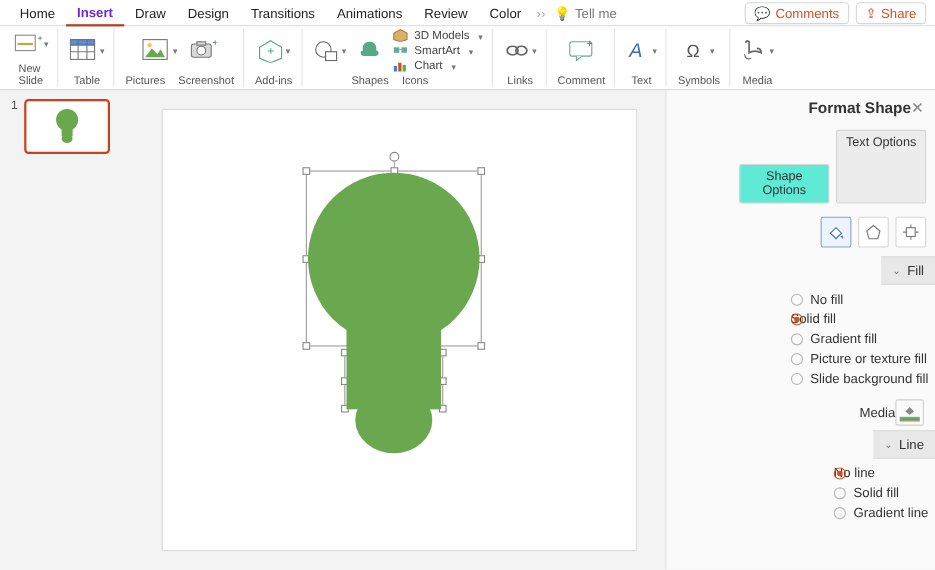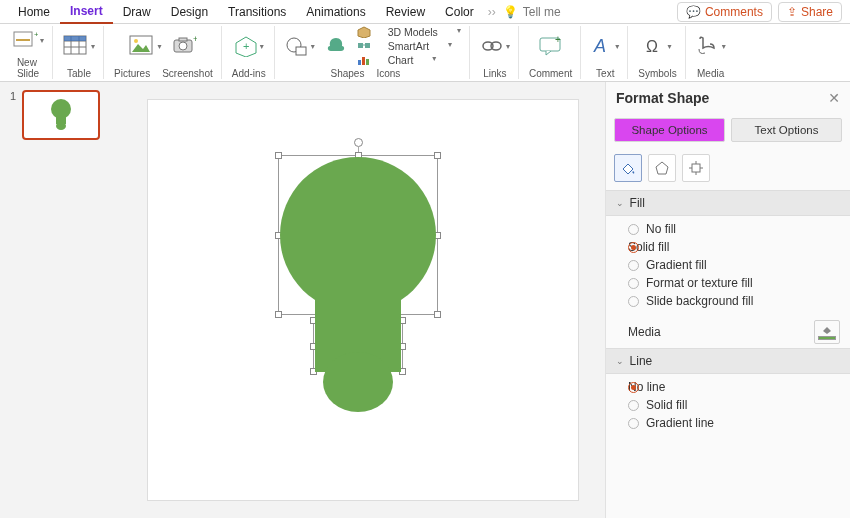--- a/index.html
+++ b/index.html
@@ -19,21 +19,21 @@
   
   .ribbon { display: flex; align-items: stretch; background: #fff; border-bottom: 1px solid #d6d6d6; height: 58px; padding: 2px 4px; gap: 2px; }
   .group { display: flex; flex-direction: column; justify-content: flex-end; align-items: center; padding: 0 8px; border-right: 1px solid #e4e4e4; }
   .group:last-child { border-right: none; }
   .group .icons { display: flex; gap: 10px; align-items: center; flex: 1; }
   .group .labels { display: flex; gap: 12px; justify-content: center; }
   .group .label { font-size: 10px; color: #555; padding-top: 2px; white-space: nowrap; }
   .mini-dd { font-size: 8px; color: #777; margin-left: 2px; }
   .icn { display:inline-flex; align-items:center; }
   .subgroup { display:flex; flex-direction:column; gap:2px; align-items:flex-start; font-size:10.5px; color:#444; }
-  .subgroup .row { display:flex; align-items:flex-start; gap:17px; }
+  .subgroup .row { display:flex; align-items:flex-end; gap:6px; }
 
   
   .main { display: flex; height: calc(518px - 24px - 58px); }
   .thumb-col { width: 120px; padding: 8px; }
   .thumb { width: 78px; height: 50px; border: 2px solid #c7411c; border-radius: 4px; background: #fff; position: relative; display:flex; align-items:center; justify-content:center; }
   .thumb-num { position: absolute; left: -12px; top: 0; font-size: 11px; color: #555; }
 
   .canvas-wrap { flex: 1; display: flex; align-items: center; justify-content: center; padding: 10px; }
   .slide { width: 430px; height: 400px; background: #fff; box-shadow: 0 0 0 1px #ddd; position: relative; }
 
@@ -41,27 +41,27 @@
   .sel { position:absolute; border:1px solid #999; }
   .handle { position:absolute; width:7px; height:7px; background:#fff; border:1px solid #888; }
   .rot { position:absolute; width:9px; height:9px; border:1px solid #888; border-radius:50%; background:#fff; }
 
   
   .shape-head { fill:#6aa84f; }
   .shape-neck { fill:#6aa84f; }
   .shape-base { fill:#6aa84f; }
 
   
-  .panel { width: 245px; background: #fafafa; border-left: 1px solid #e1e1e1; display:flex; flex-direction:column; }
+  .panel { width: 245px; background: #fafafa; border-left: 1px solid #e1e1e1; display:flex; flex-direction:column;align-items:flex-end; }
   .panel-header { display:flex; align-items:center; padding:8px 10px; }
   .panel-title { font-size: 14px; font-weight: 600; color:#333; flex:1; }
   .close-x { color:#888; font-size:14px; cursor:pointer; }
   .seg { display:flex; gap:6px; padding:4px 8px 8px 8px; }
   .seg-btn { flex:1; background:#ececec; border:1px solid #d6d6d6; padding:5px; font-size:11.5px; text-align:center; border-radius:2px; cursor:pointer; }
-  .seg-btn.active { background:#d946ef; }
+  .seg-btn.active { background:#5eead4;margin-top:31px; }
   .mode-row { display:flex; gap:6px; padding:4px 8px 8px; }
   .mode-btn { width:28px; height:28px; border:1px solid #d6d6d6; background:#fff; border-radius:2px; display:flex; align-items:center; justify-content:center; cursor:pointer; }
   .mode-btn.active { border-color:#8aa1c9; background:#eef4ff; }
 
   .section-hd { background:#e8e8e8; padding:5px 10px; font-size:12px; color:#333; display:flex; align-items:center; gap:6px; border-top:1px solid #ddd; border-bottom:1px solid #ddd; }
   .chev { font-size:9px; color:#777; }
 
   .opts { padding:6px 6px 8px 22px; display:flex; flex-direction:column; gap:4px; }
   .radio { display:flex; align-items:center; gap:7px; font-size:12px; color:#333; cursor:pointer; }
   .r-outer { width:11px; height:11px; border:1px solid #b7b7b7; border-radius:50%; display:inline-flex; align-items:center; justify-content:center; }
@@ -408,21 +408,21 @@
             <span class="r-inner"></span>
           </span>
           <span>Solid fill</span>
         </div>
         <div class="radio">
           <span class="r-outer"></span>
           <span>Gradient fill</span>
         </div>
         <div class="radio">
           <span class="r-outer"></span>
-          <span>Format or texture fill</span>
+          <span>Picture or texture fill</span>
         </div>
         <div class="radio">
           <span class="r-outer"></span>
           <span>Slide background fill</span>
         </div>
       </div>
 
     <div class="field-row">
       <span>Media</span>
       <div class="bucket">

